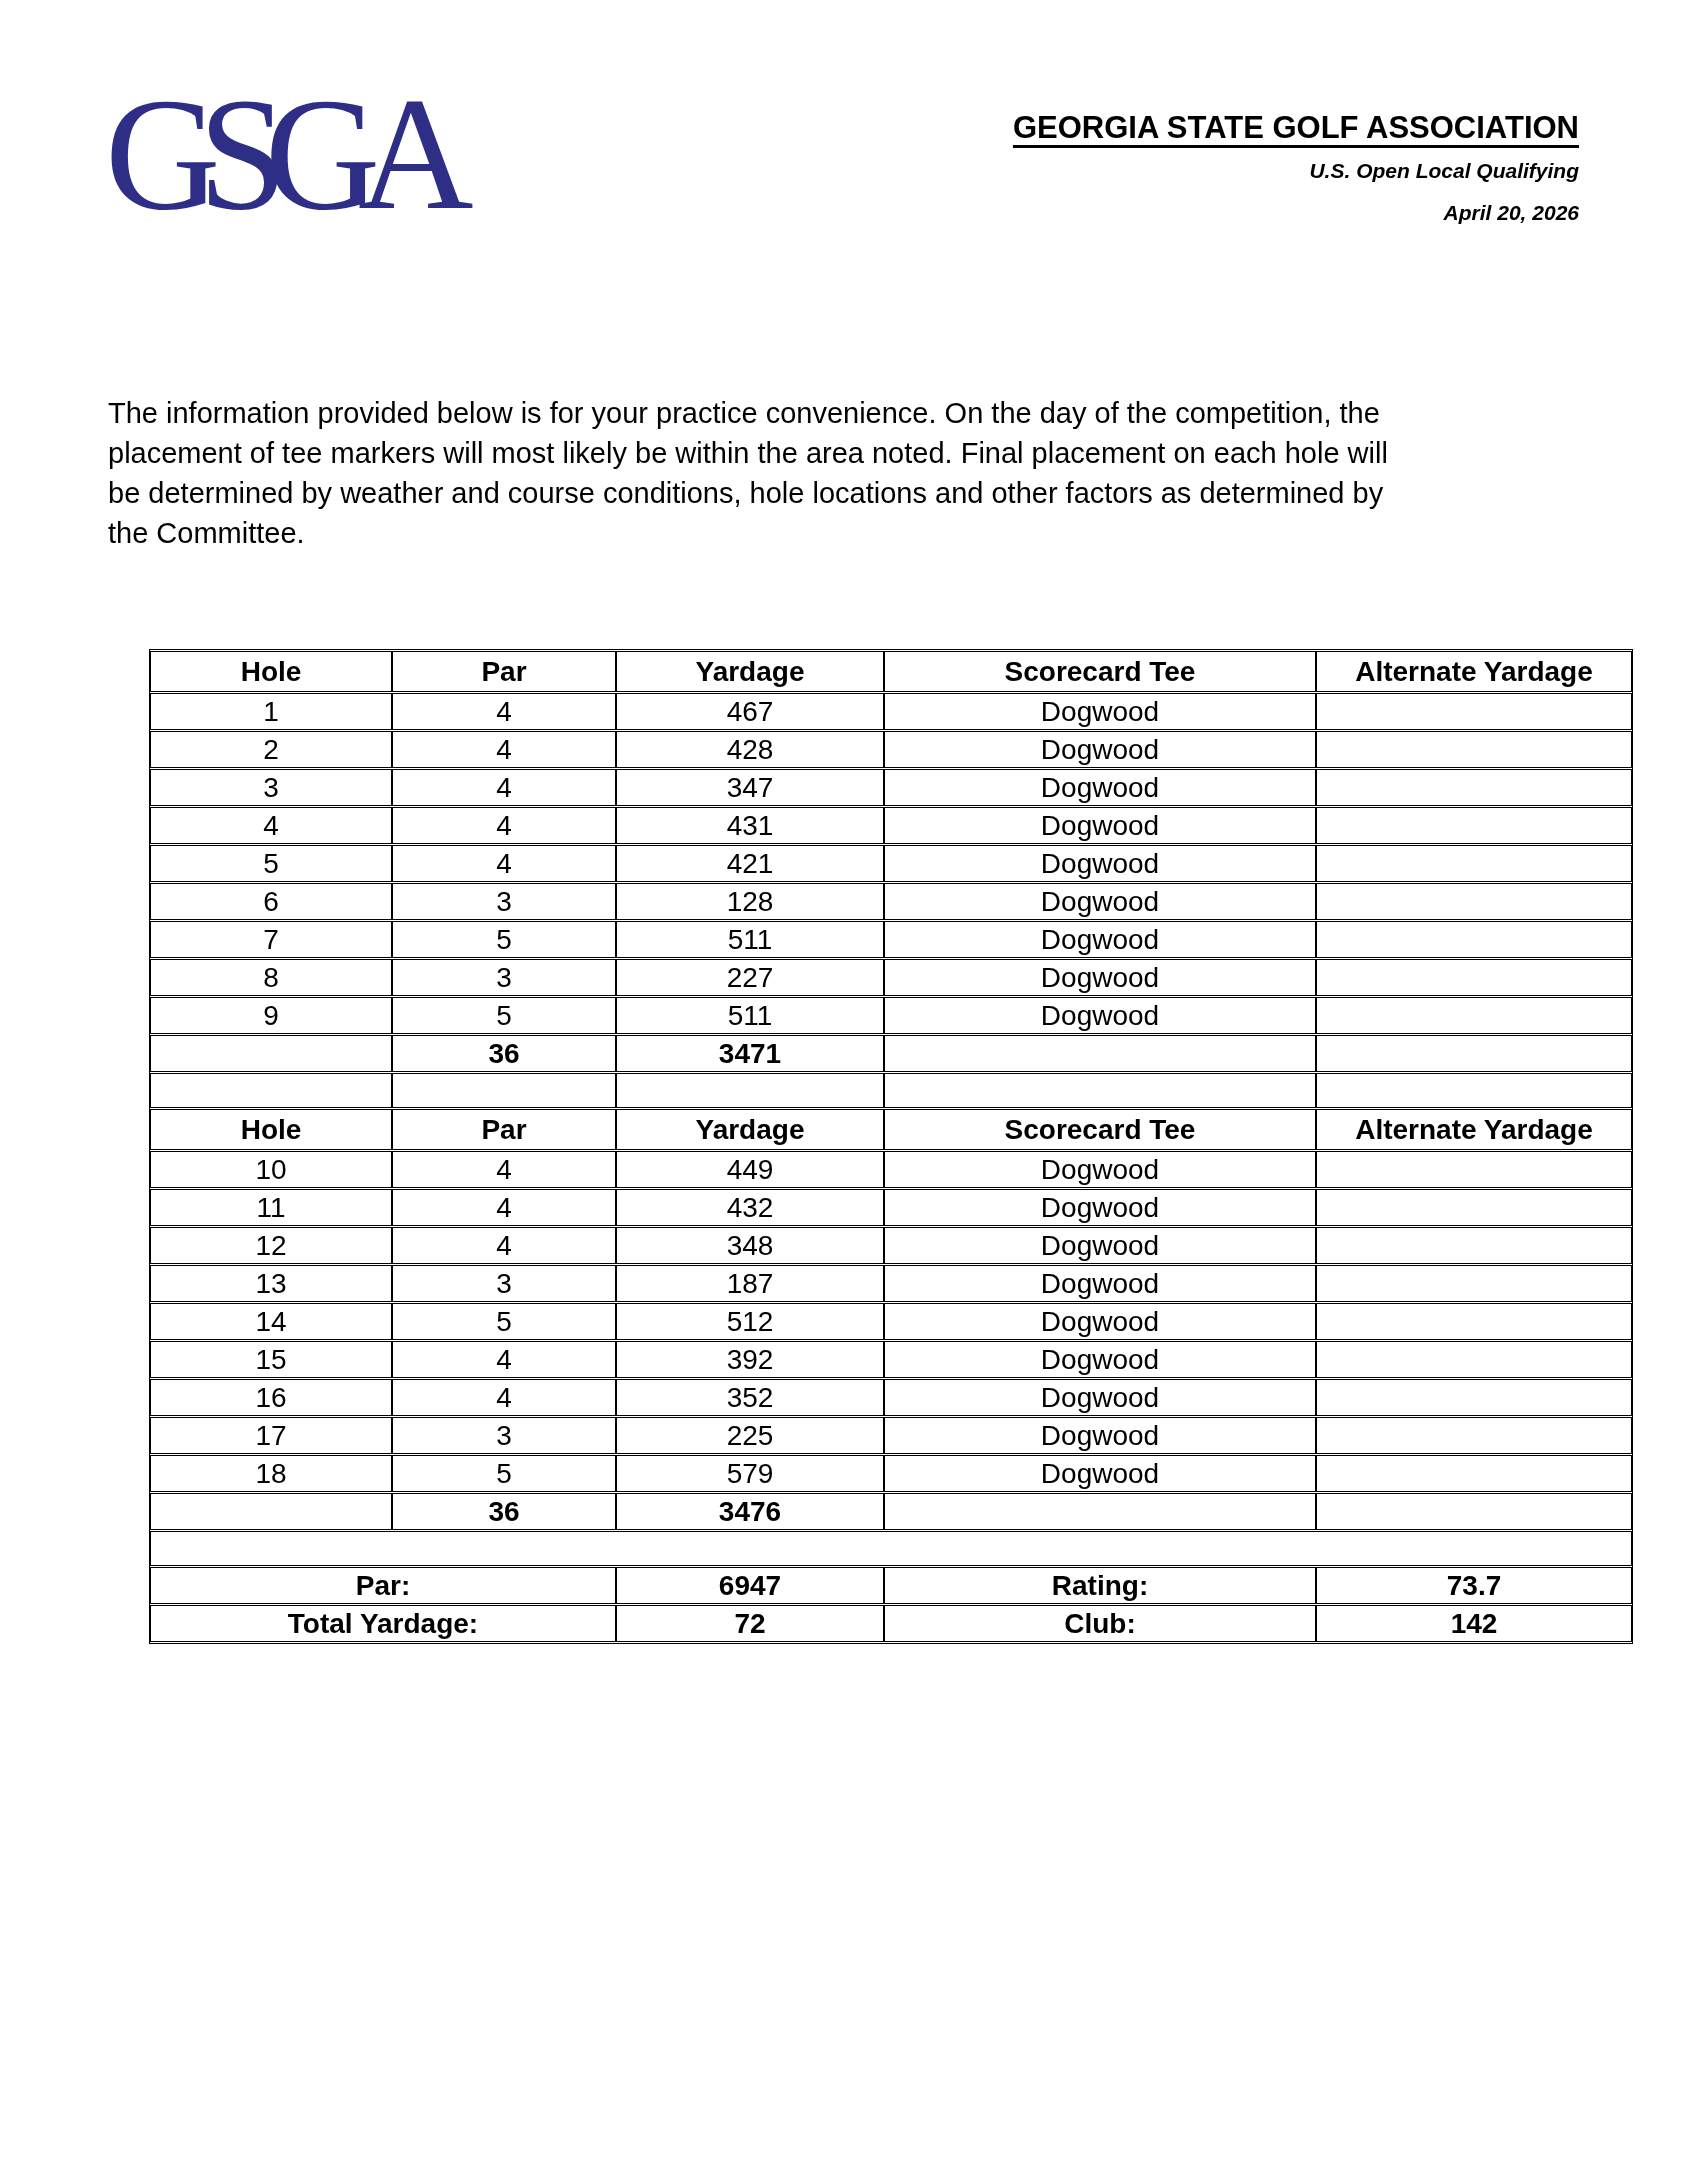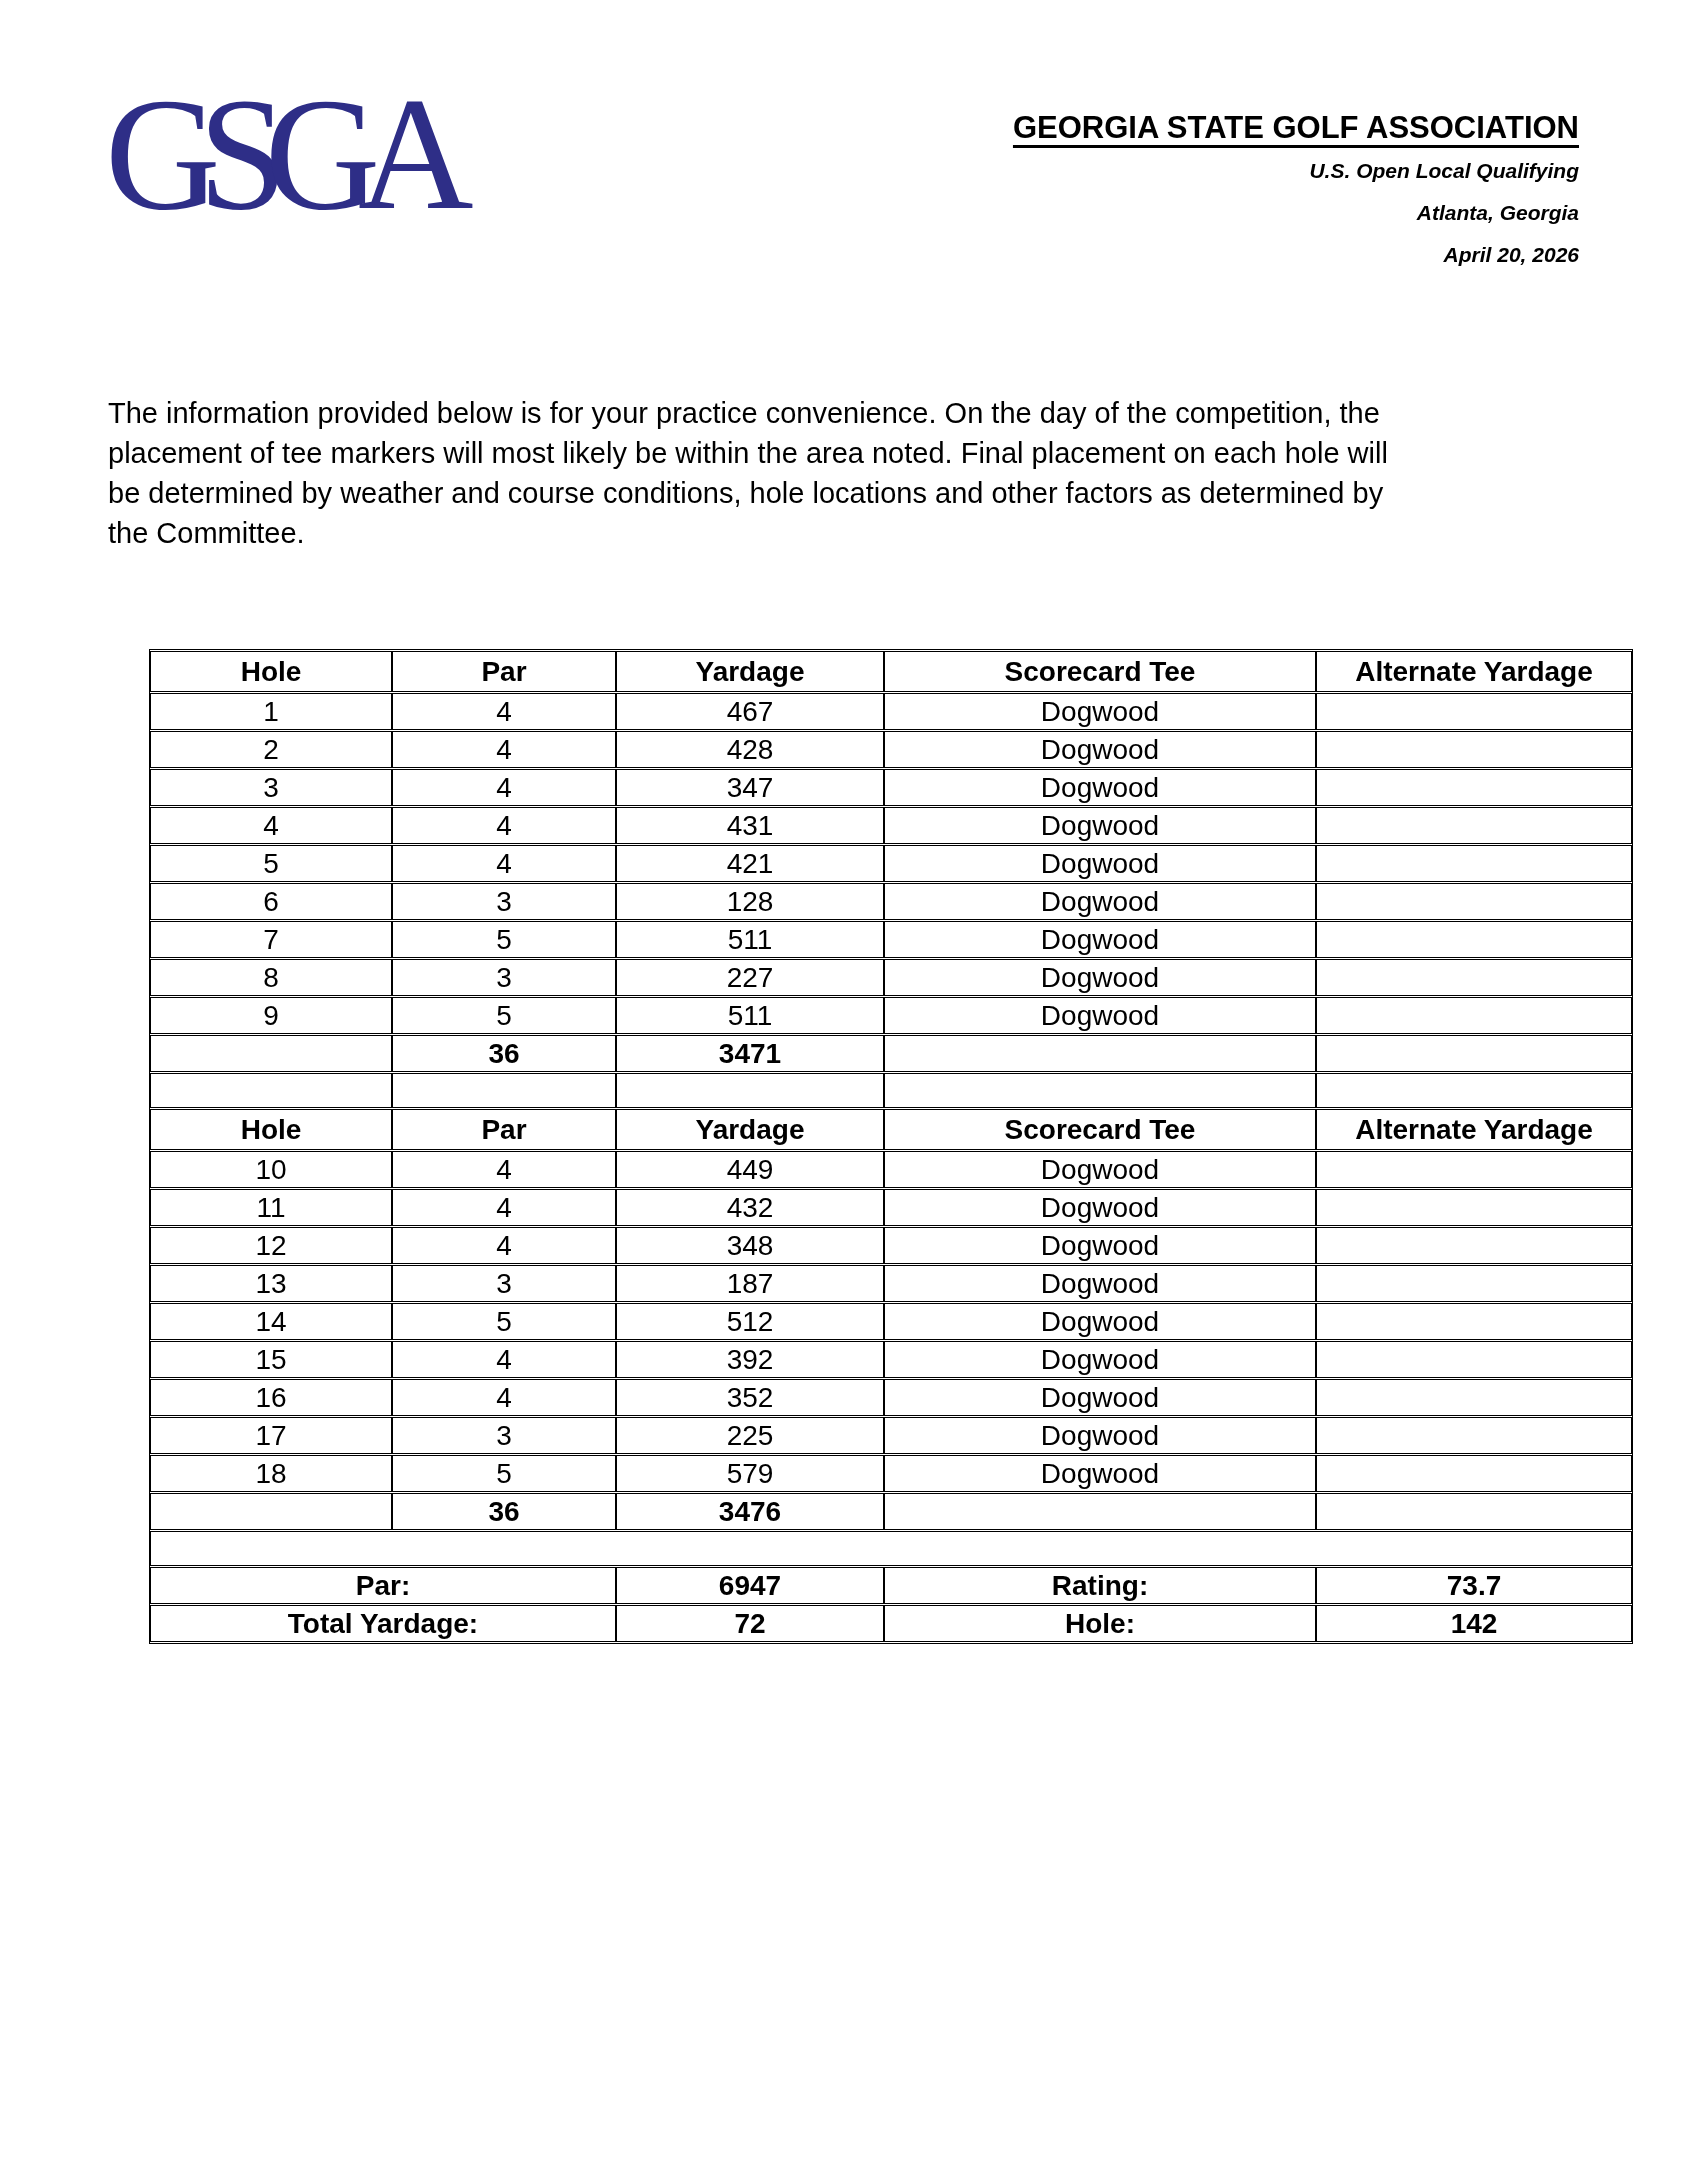--- a/index.html
+++ b/index.html
@@ -72,21 +72,20 @@
 </head>
 <body>
 
 <div class="page">
 
   <div class="logo" style="color: rgb(46, 46, 135);">GSGA</div>
 
   <div class="header-block">
     <div class="org-title">GEORGIA STATE GOLF ASSOCIATION</div>
     <div class="header-line">U.S. Open Local Qualifying</div>
-    <div class="header-line">Atlanta, Georgia</div>
     <div class="header-line">April 20, 2026</div>
   </div>
 
   <div class="intro">
     <div>The information provided below is for your practice convenience. On the day of the competition, the</div>
     <div>placement of tee markers will most likely be within the area noted. Final placement on each hole will</div>
     <div>be determined by weather and course conditions, hole locations and other factors as determined by</div>
     <div>the Committee.</div>
   </div>
 
@@ -266,21 +265,21 @@
           </tr>
           <tr>
             <td class="bold" colspan="2">Par:</td>
             <td class="bold">6947</td>
             <td class="bold">Rating:</td>
             <td class="bold">73.7</td>
           </tr>
           <tr>
             <td class="bold" colspan="2">Total Yardage:</td>
             <td class="bold">72</td>
-            <td class="bold">Hole:</td>
+            <td class="bold">Club:</td>
             <td class="bold">142</td>
           </tr>
         </tbody>
     </table>
   </div>
 
 </div>
 
 
 </body></html>

